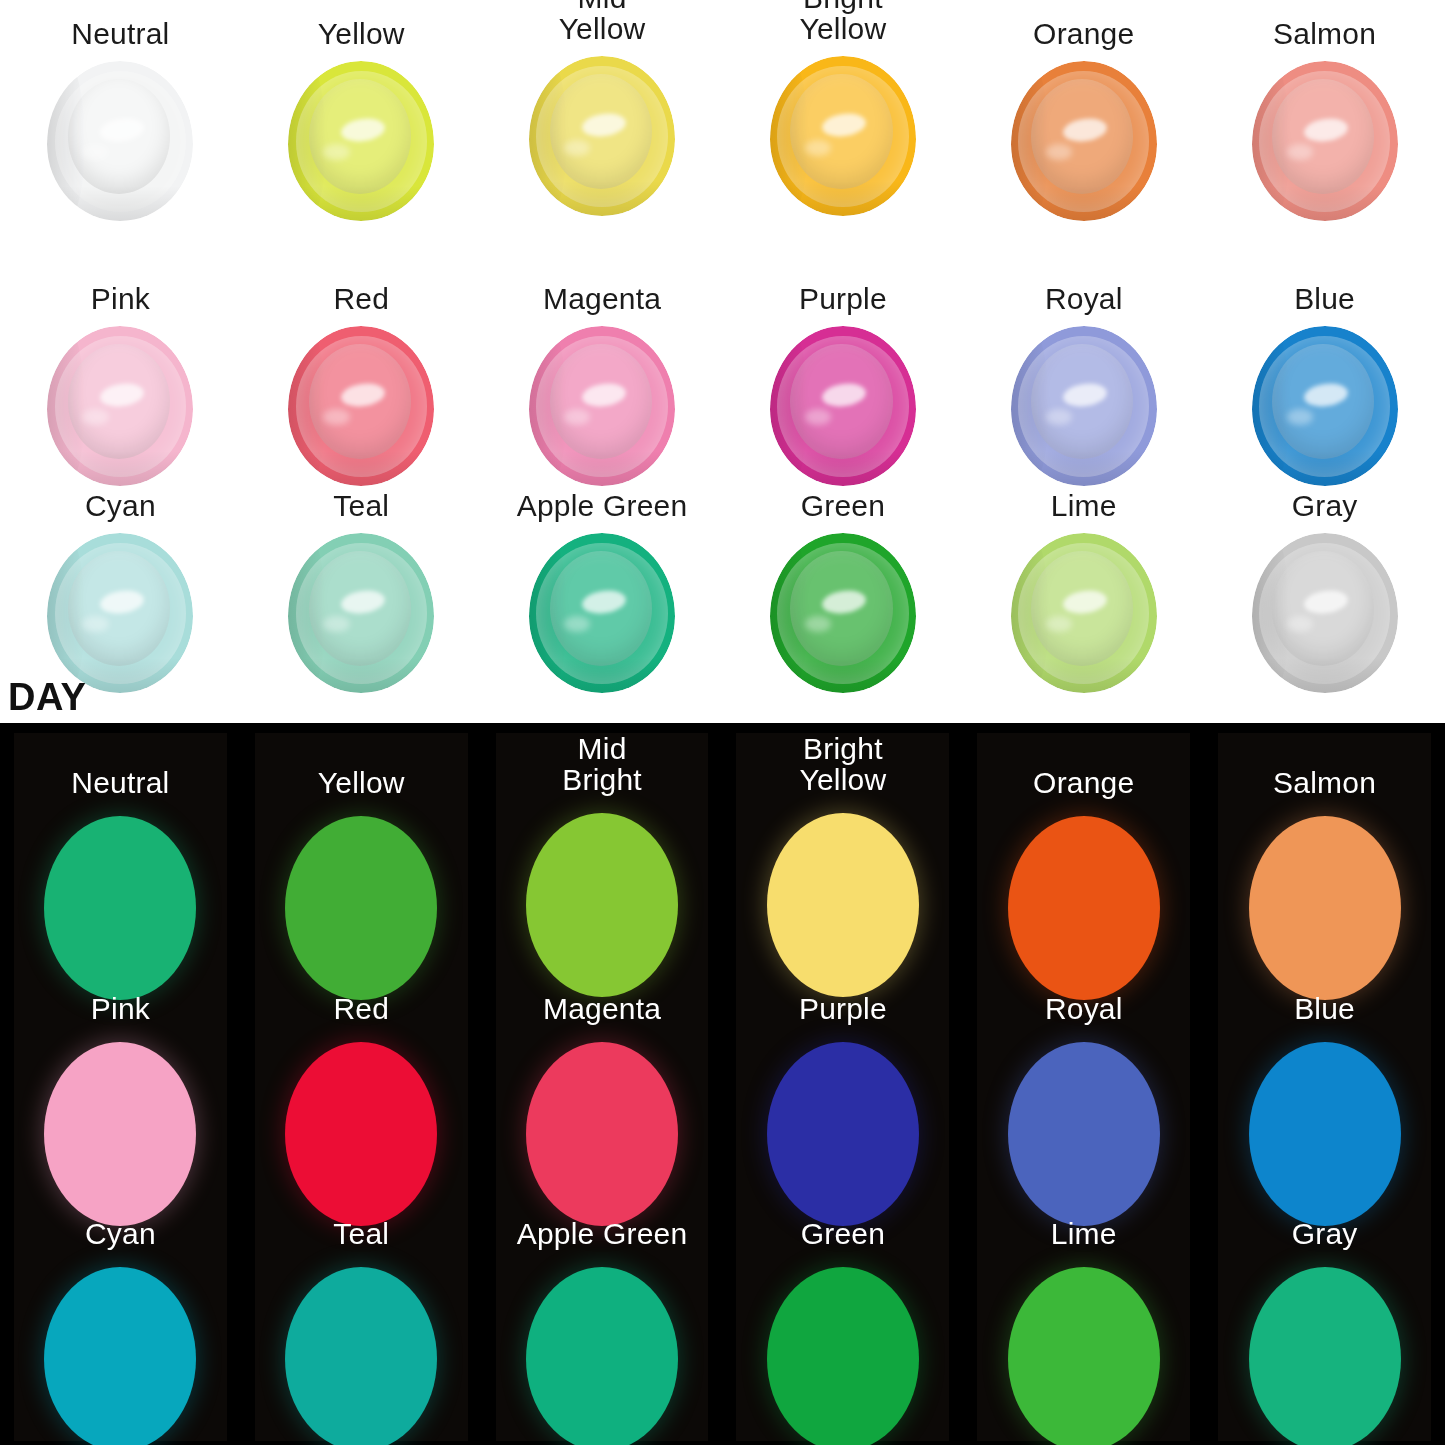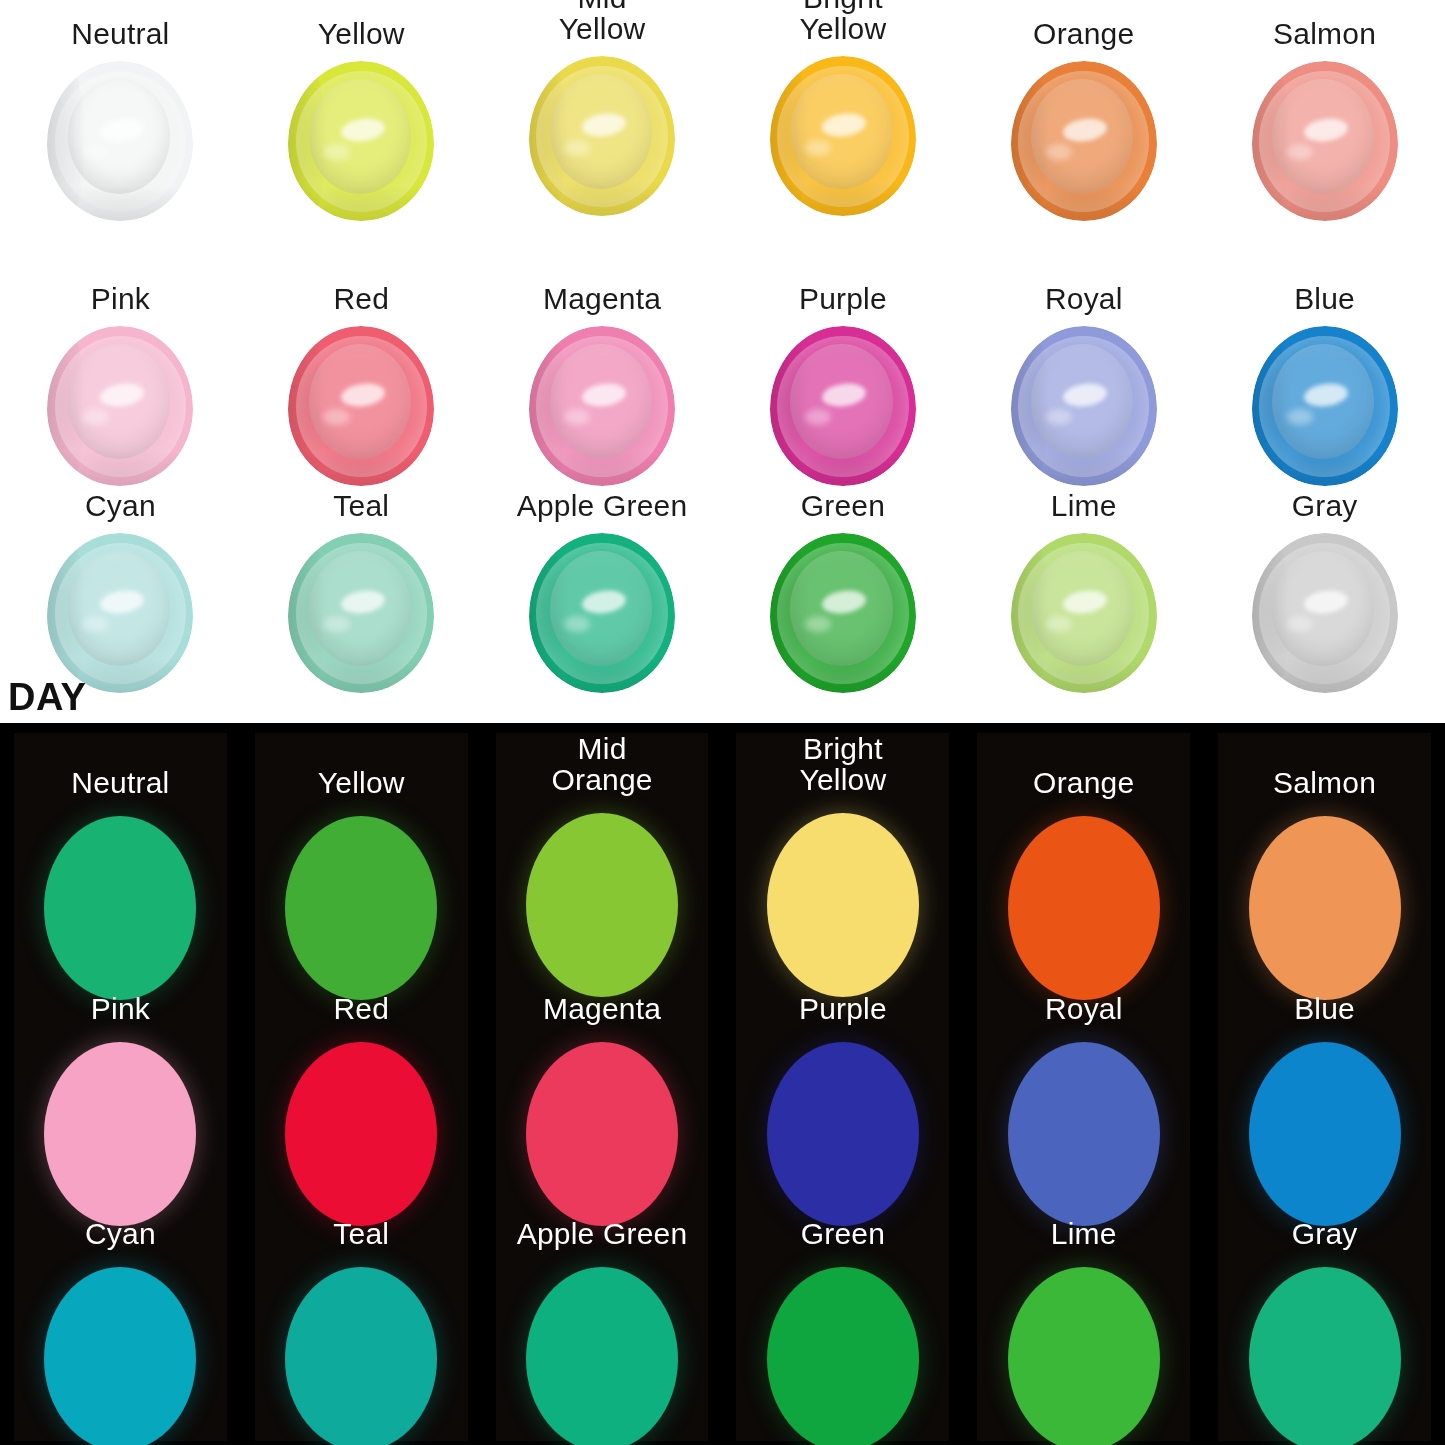--- a/index.html
+++ b/index.html
@@ -332,21 +332,21 @@
         <div class="cell" style="position:absolute;left:0;right:0;top:495px;">
           <div class="lbl night-lbl">Teal</div>
           <div class="glow" style="margin-top: 18px; background: rgb(14, 171, 157); box-shadow: rgba(14, 171, 157, 0.333) 0px 0px 26px;"></div>
         </div>
       </div>
 
       <div class="col">
         <div class="night-strip" style="background: rgb(12, 9, 7);"></div>
         <div class="cell" style="position:absolute;left:0;right:0;top:10px;">
           <div class="lbl night-lbl">Mid
-Orange</div>
+Bright</div>
           <div class="glow" style="margin-top: 18px; background: rgb(134, 199, 51); box-shadow: rgba(134, 199, 51, 0.333) 0px 0px 26px;"></div>
         </div>
         <div class="cell" style="position:absolute;left:0;right:0;top:270px;">
           <div class="lbl night-lbl">Magenta</div>
           <div class="glow" style="margin-top: 18px; background: rgb(236, 58, 93); box-shadow: rgba(236, 58, 93, 0.333) 0px 0px 26px;"></div>
         </div>
         <div class="cell" style="position:absolute;left:0;right:0;top:495px;">
           <div class="lbl night-lbl">Apple Green</div>
           <div class="glow" style="margin-top: 18px; background: rgb(15, 176, 127); box-shadow: rgba(15, 176, 127, 0.333) 0px 0px 26px;"></div>
         </div>

